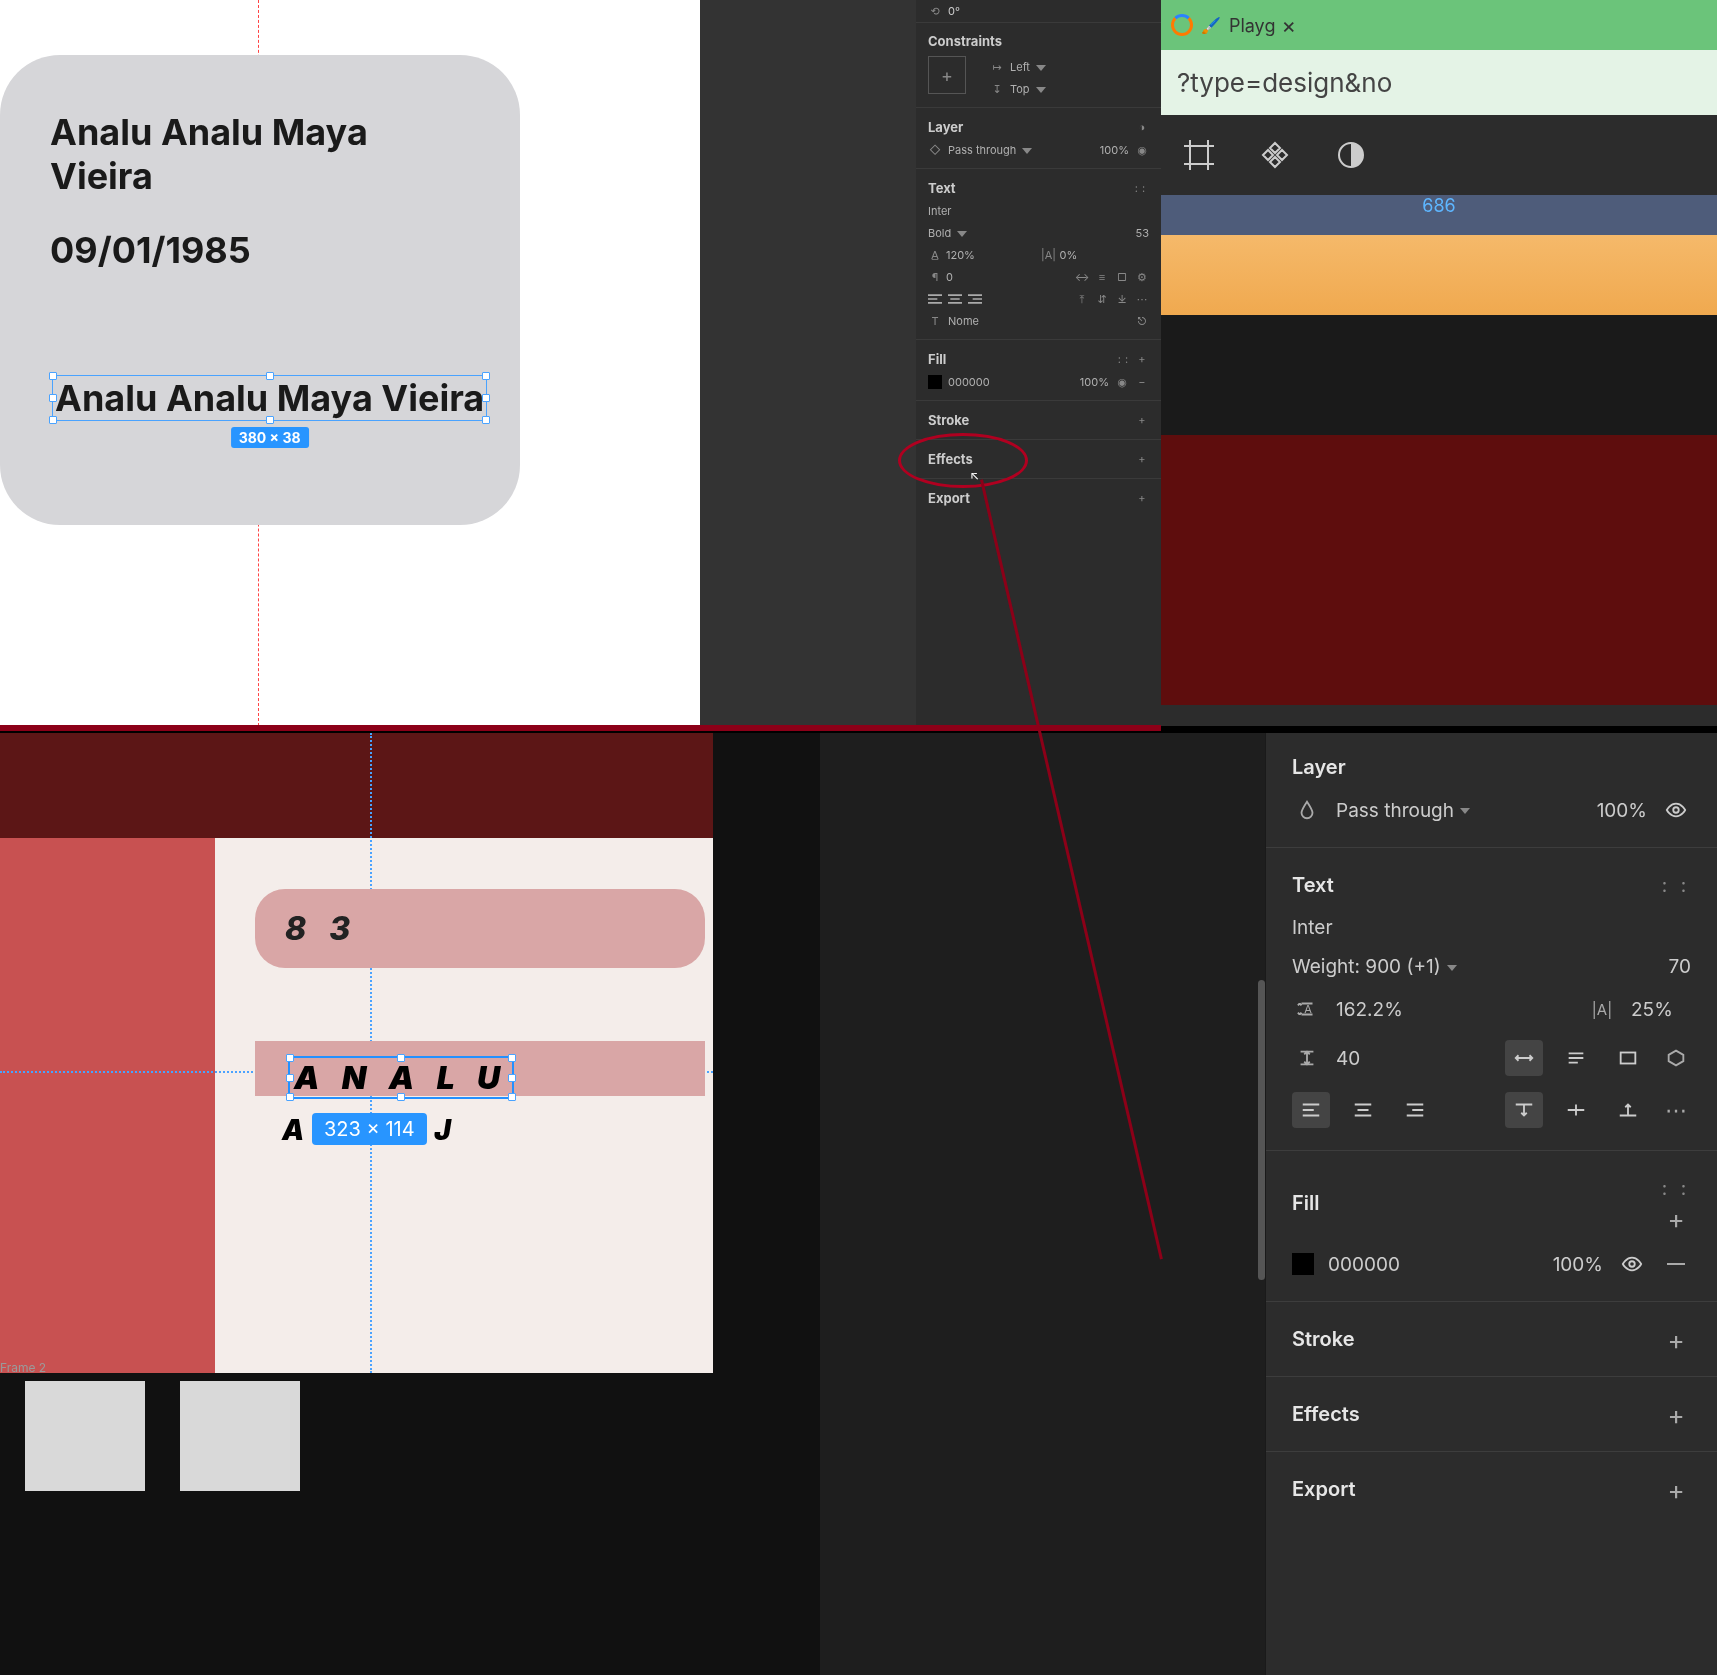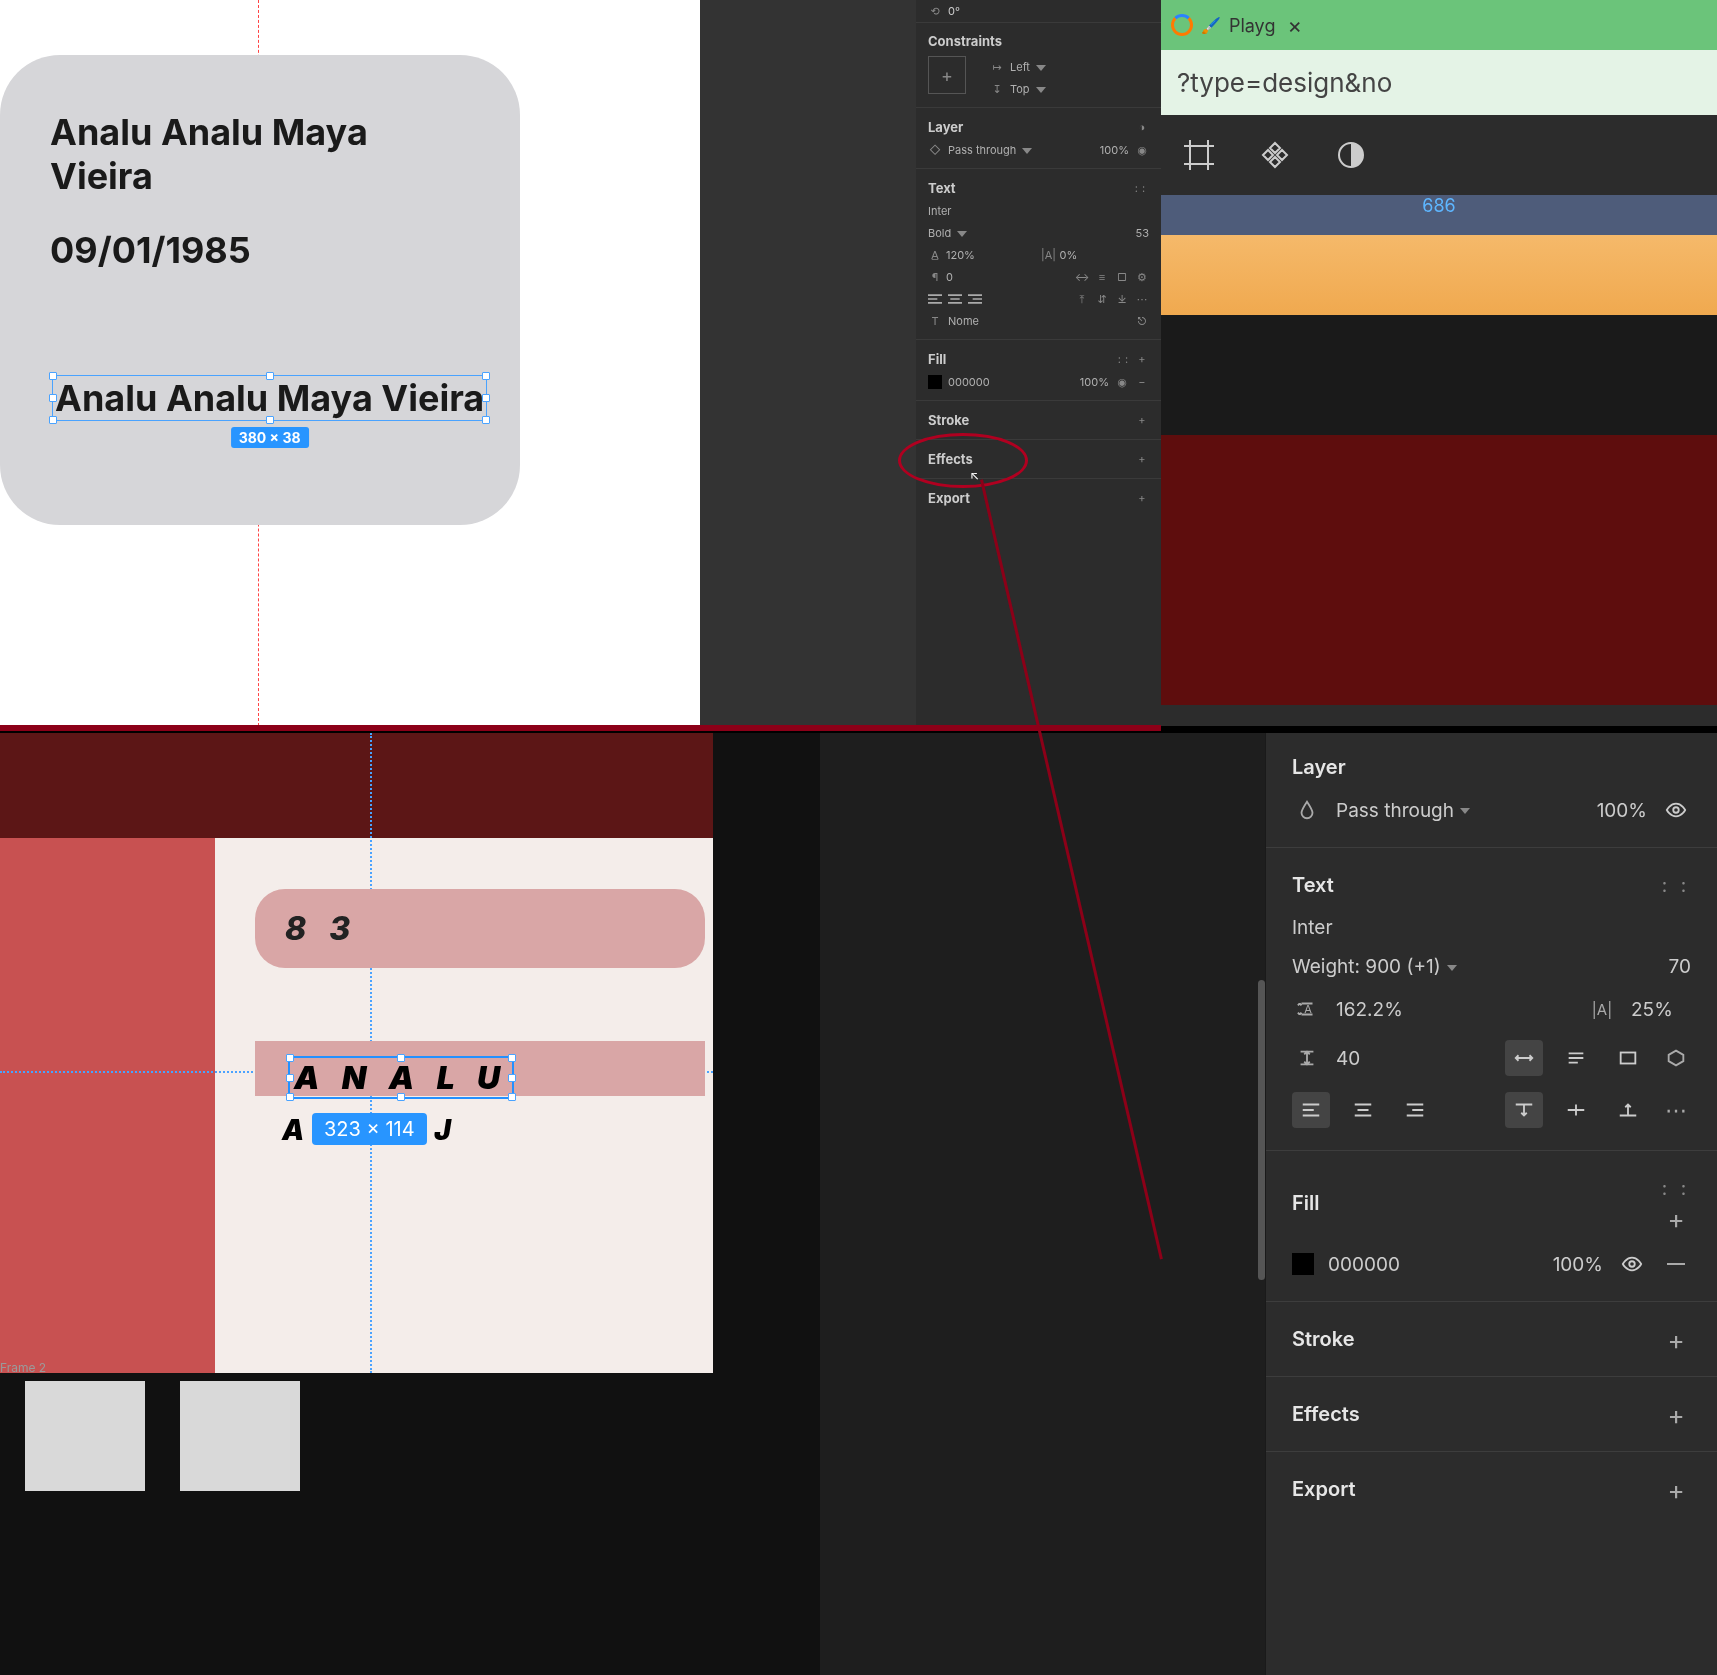--- a/index.html
+++ b/index.html
@@ -54,21 +54,21 @@
     border-radius:50%; pointer-events:none;
   }
   .cursor-ptr{position:absolute;font-size:12px;color:#fff;}
 
   
   .browser-frag {
     position:absolute; left:1161px; top:0; width:556px; height:726px;
     background:#2c2c2c; overflow:hidden;
   }
   .tabbar { height:50px; background:#6bc47a; display:flex; align-items:center; gap:8px; padding-left:10px; }
-  .tab { display:flex; align-items:center; gap:6px; color:#333; font-size:18px; }
+  .tab { display:flex; align-items:center; color:#333; font-size:18px; }
   .tab-close{font-size:22px;color:#333;margin-left:6px}
   .urlbar { height:65px; background:#e4f3e6; display:flex; align-items:center; padding-left:16px; }
   .urlinput { font-size:26px; color:#444; }
   .darkstrip { height:80px; background:#2c2c2c; display:flex; align-items:center; gap:40px; padding-left:20px; }
   .tool-icon { width:36px; height:36px; display:flex; align-items:center; justify-content:center; }
   .ruler { height:40px; background:#4e5c7a; display:flex; justify-content:center; align-items:flex-start; color:#5eb6ff; font-size:18px; }
   .orange-strip { height:80px; background:linear-gradient(180deg,#f5b96a,#f0a94f); }
   .black-strip{height:120px;background:#1a1a1a}
   .darkred-strip{height:270px;background:#5e0d0d}
 

